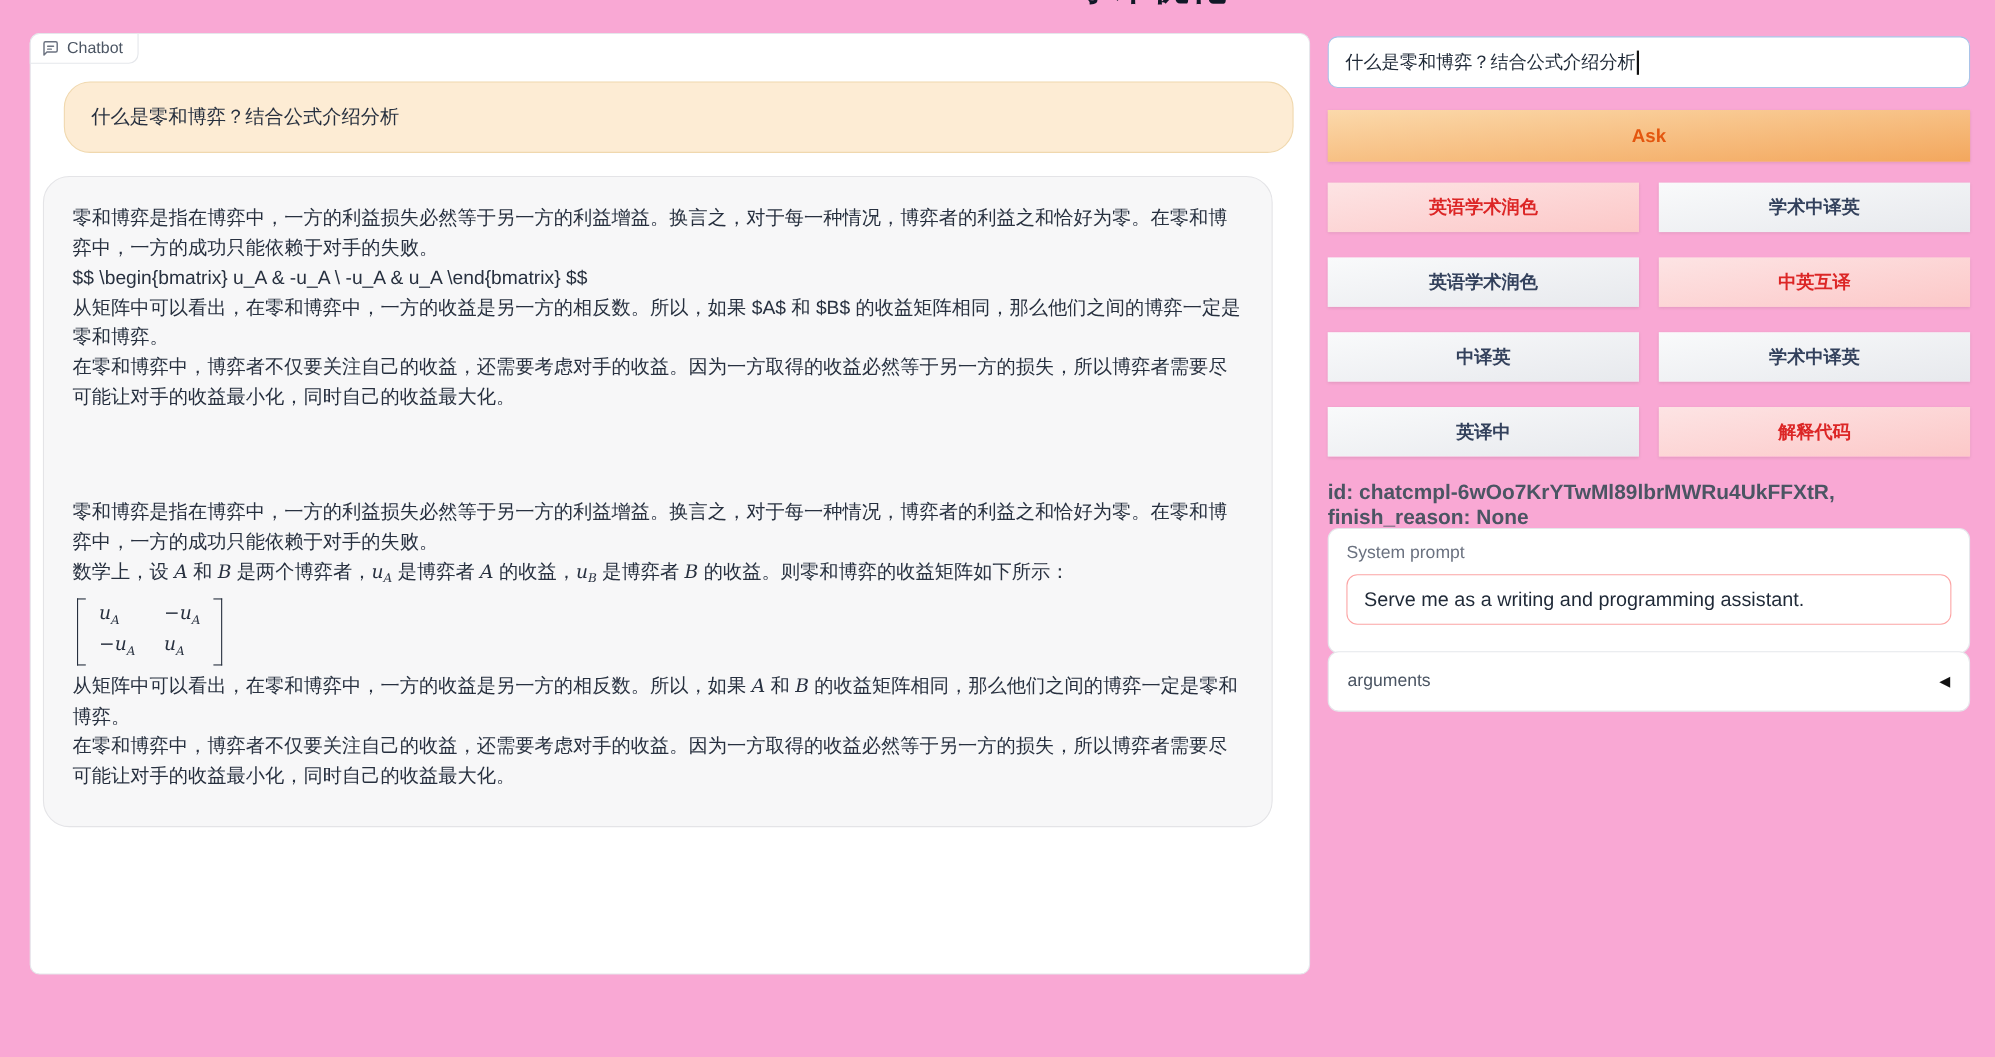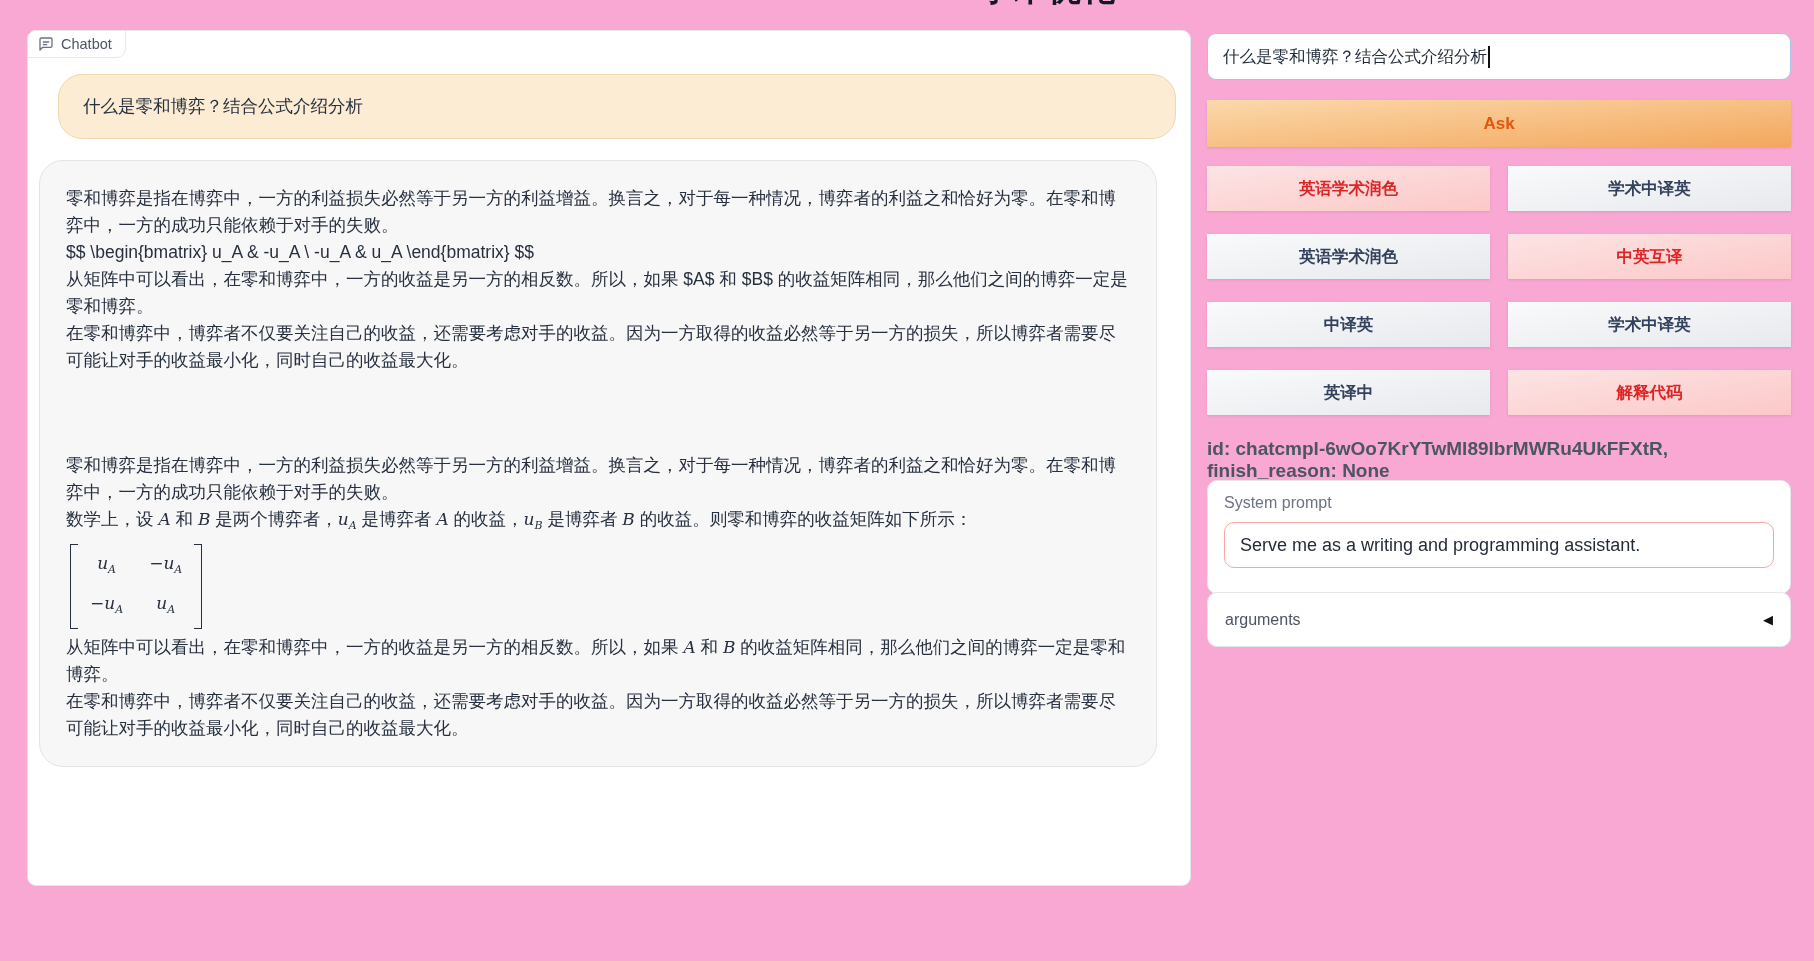--- a/index.html
+++ b/index.html
@@ -27,21 +27,21 @@
 
   .mvar { font-family:"DejaVu Serif","Liberation Serif",serif; font-style:italic; font-size:17px; }
   .mvar sub { font-size:11px; font-style:italic; }
 
   .matrix { display:flex; align-items:stretch; margin:5px 0 5px 4px; width:max-content; }
   .matrix .br { width:8px; }
   .matrix .br-l { border-left:1.7px solid #27303f; border-top:1.7px solid #27303f; border-bottom:1.7px solid #27303f; }
   .matrix .br-r { border-right:1.7px solid #27303f; border-top:1.7px solid #27303f; border-bottom:1.7px solid #27303f; }
   .matrix .mx { display:grid; grid-template-columns:auto auto; column-gap:26px; row-gap:0;
     padding:3px 12px; }
-  .matrix .cell { text-align:center; line-height:32px; }
+  .matrix .cell { line-height:20px; }
 
   
   #right-col { position:absolute; left:1207px; top:0; width:584px; }
   .abs { position:absolute; left:0; width:584px; }
 
   #question-box { top:33px; height:47px; background:#fff; border:1px solid #a9c3e8; border-radius:9px;
     display:flex; align-items:center; padding:0 15px; font-size:16.5px; color:#1f2937; }
   .caret { display:inline-block; width:1.5px; height:22px; background:#111; margin-left:1px; }
 
   .btn { display:flex; align-items:center; justify-content:center; border:none; cursor:pointer;

